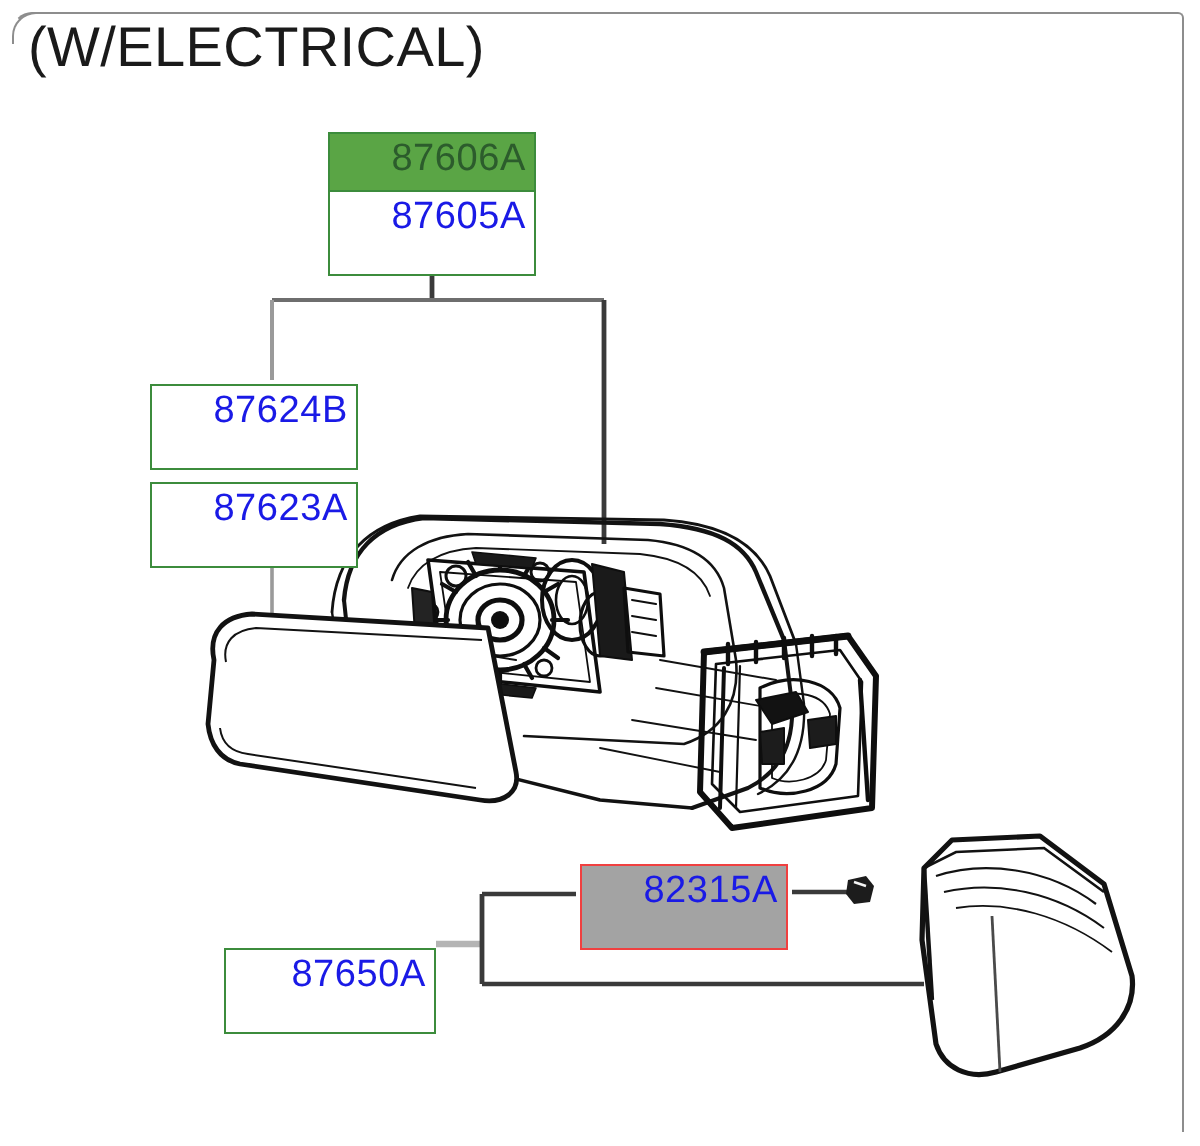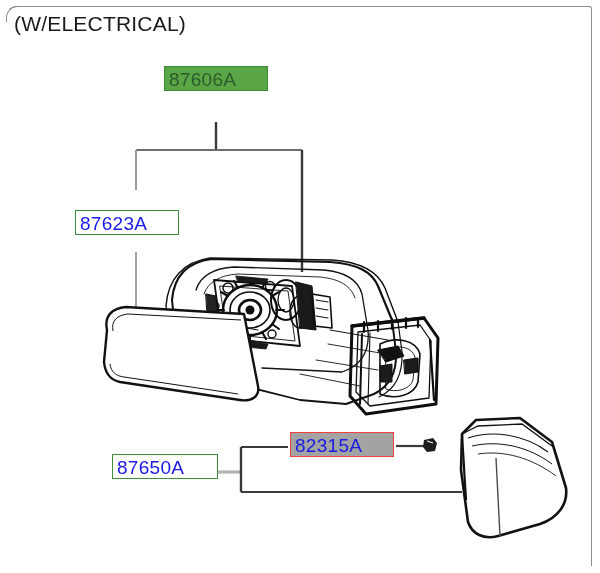--- a/index.html
+++ b/index.html
@@ -46,21 +46,21 @@
     border-top-left-radius: 12px;
     box-sizing: border-box;
     pointer-events: none;
   }
 
   
   #caption {
     position: absolute;
     left: 14px;
     top: 10px;
-    font-size: 21px;
+    font-size: 28px;
     line-height: 28px;
     color: #1a1a1a;
     letter-spacing: 0.2px;
     white-space: nowrap;
   }
 
   
   #artwork {
     position: absolute;
     left: 0;
@@ -68,25 +68,25 @@
     width: 600px;
     height: 573px;
   }
 
   
   .tag {
     position: absolute;
     box-sizing: border-box;
     font-size: 19px;
     line-height: 25px;
-    height: 25px;
+    height: 43px;
     padding: 0 4px;
     white-space: nowrap;
     letter-spacing: 0.3px;
-    text-align: left;
+    text-align: right;
   }
   .tag.blue {
     color: #1a1ae6;
     background: #ffffff;
     border: 1.6px solid #3c8c3c;
   }
   .tag.green-fill {
     color: #2c5c2c;
     background: #5aa545;
     border: 1.6px solid #3c8c3c;
@@ -258,28 +258,34 @@
 
       <path d="M462 434 L466 500" fill="none" stroke="#121212" stroke-width="2.2"></path>
     </g>
 
   </svg>
 
   <div class="tag green-fill" style="left:164px; top:66px; width:104px;">
     <span>87606A</span>
   </div>
 
-
-
-  <div class="tag blue" style="left:75px; top:210px; width:104px;">
+  <div class="tag blue" style="left:164px; top:95px; width:104px;">
+    <span>87605A</span>
+  </div>
+
+  <div class="tag blue" style="left:75px; top:192px; width:104px;">
+    <span>87624B</span>
+  </div>
+
+  <div class="tag blue" style="left:75px; top:241px; width:104px;">
     <span>87623A</span>
   </div>
 
 
-  <div class="tag blue" style="left:112px; top:454px; width:106px;">
+  <div class="tag blue" style="left:112px; top:474px; width:106px;">
     <span>87650A</span>
   </div>
 
   <div class="tag red-border" style="left:290px; top:432px; width:104px;">
     <span>82315A</span>
   </div>
 
 </div>
 
 </body></html>

